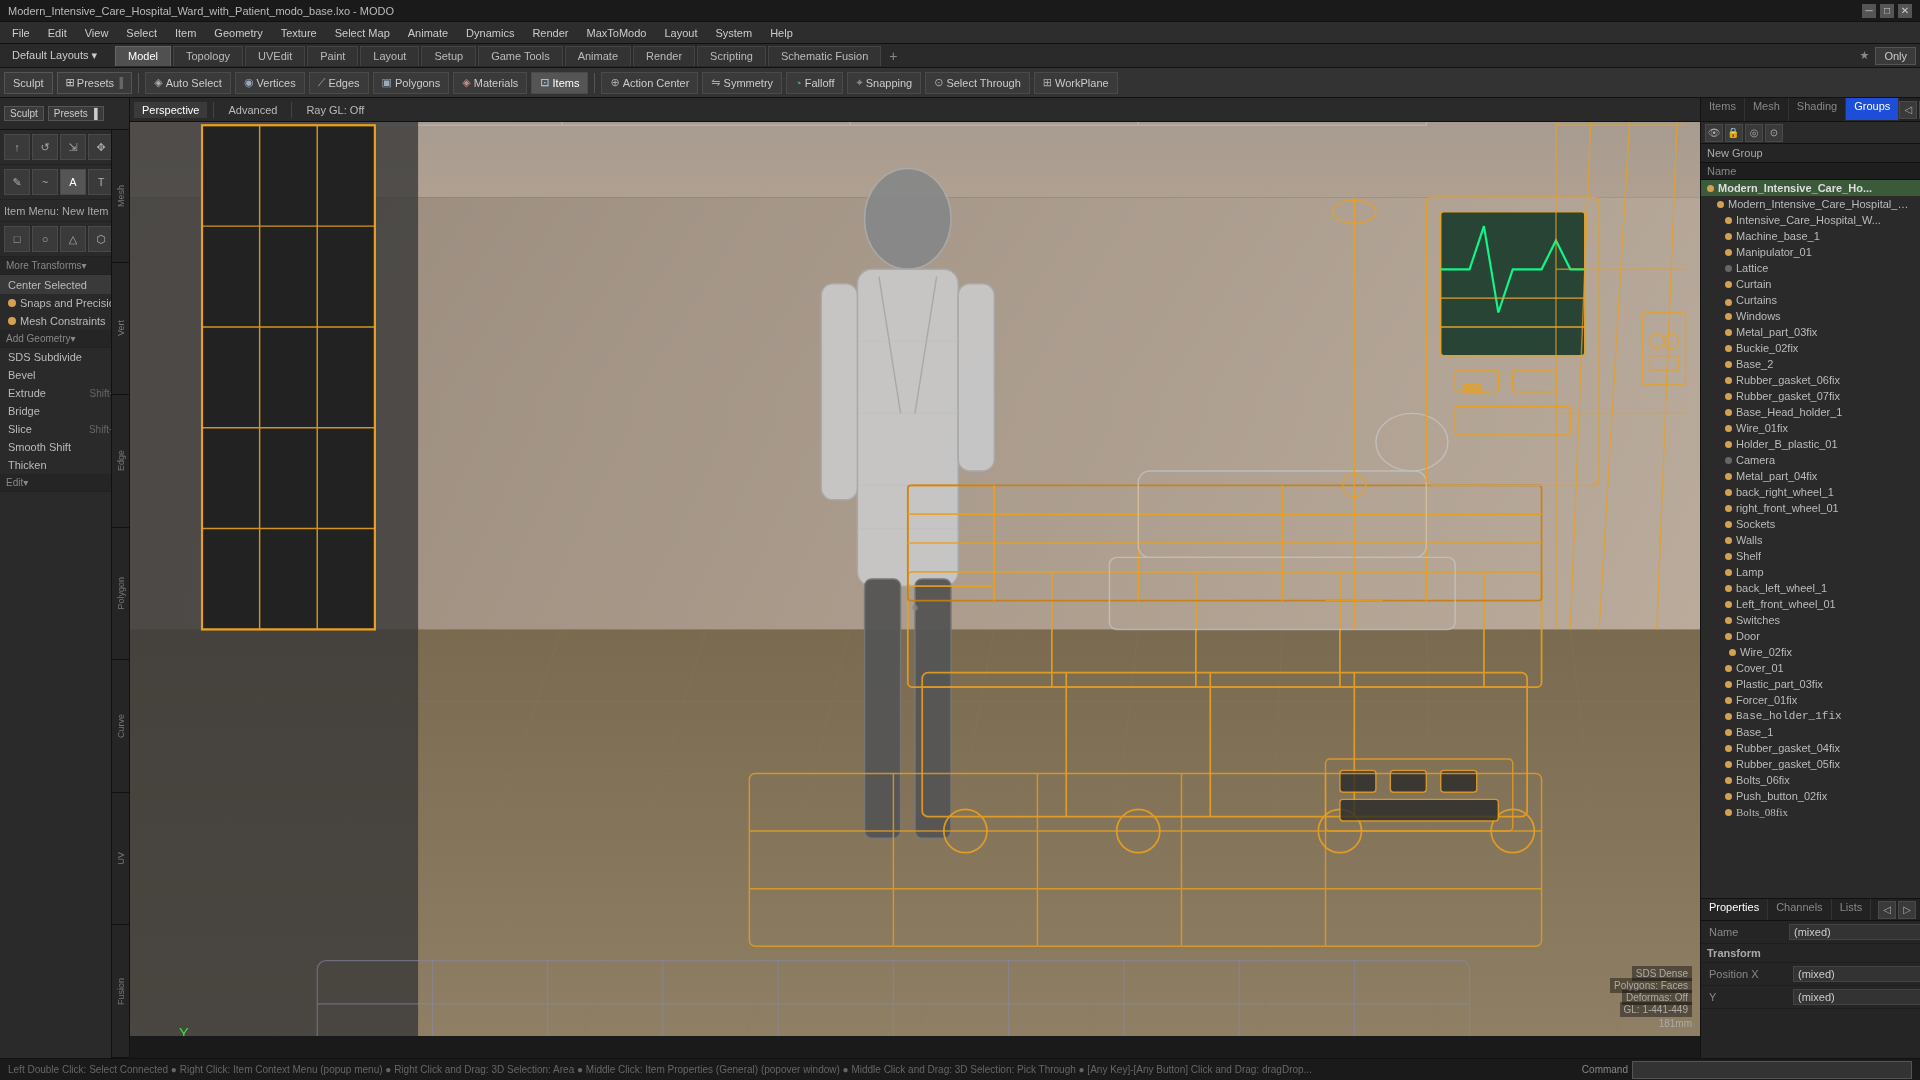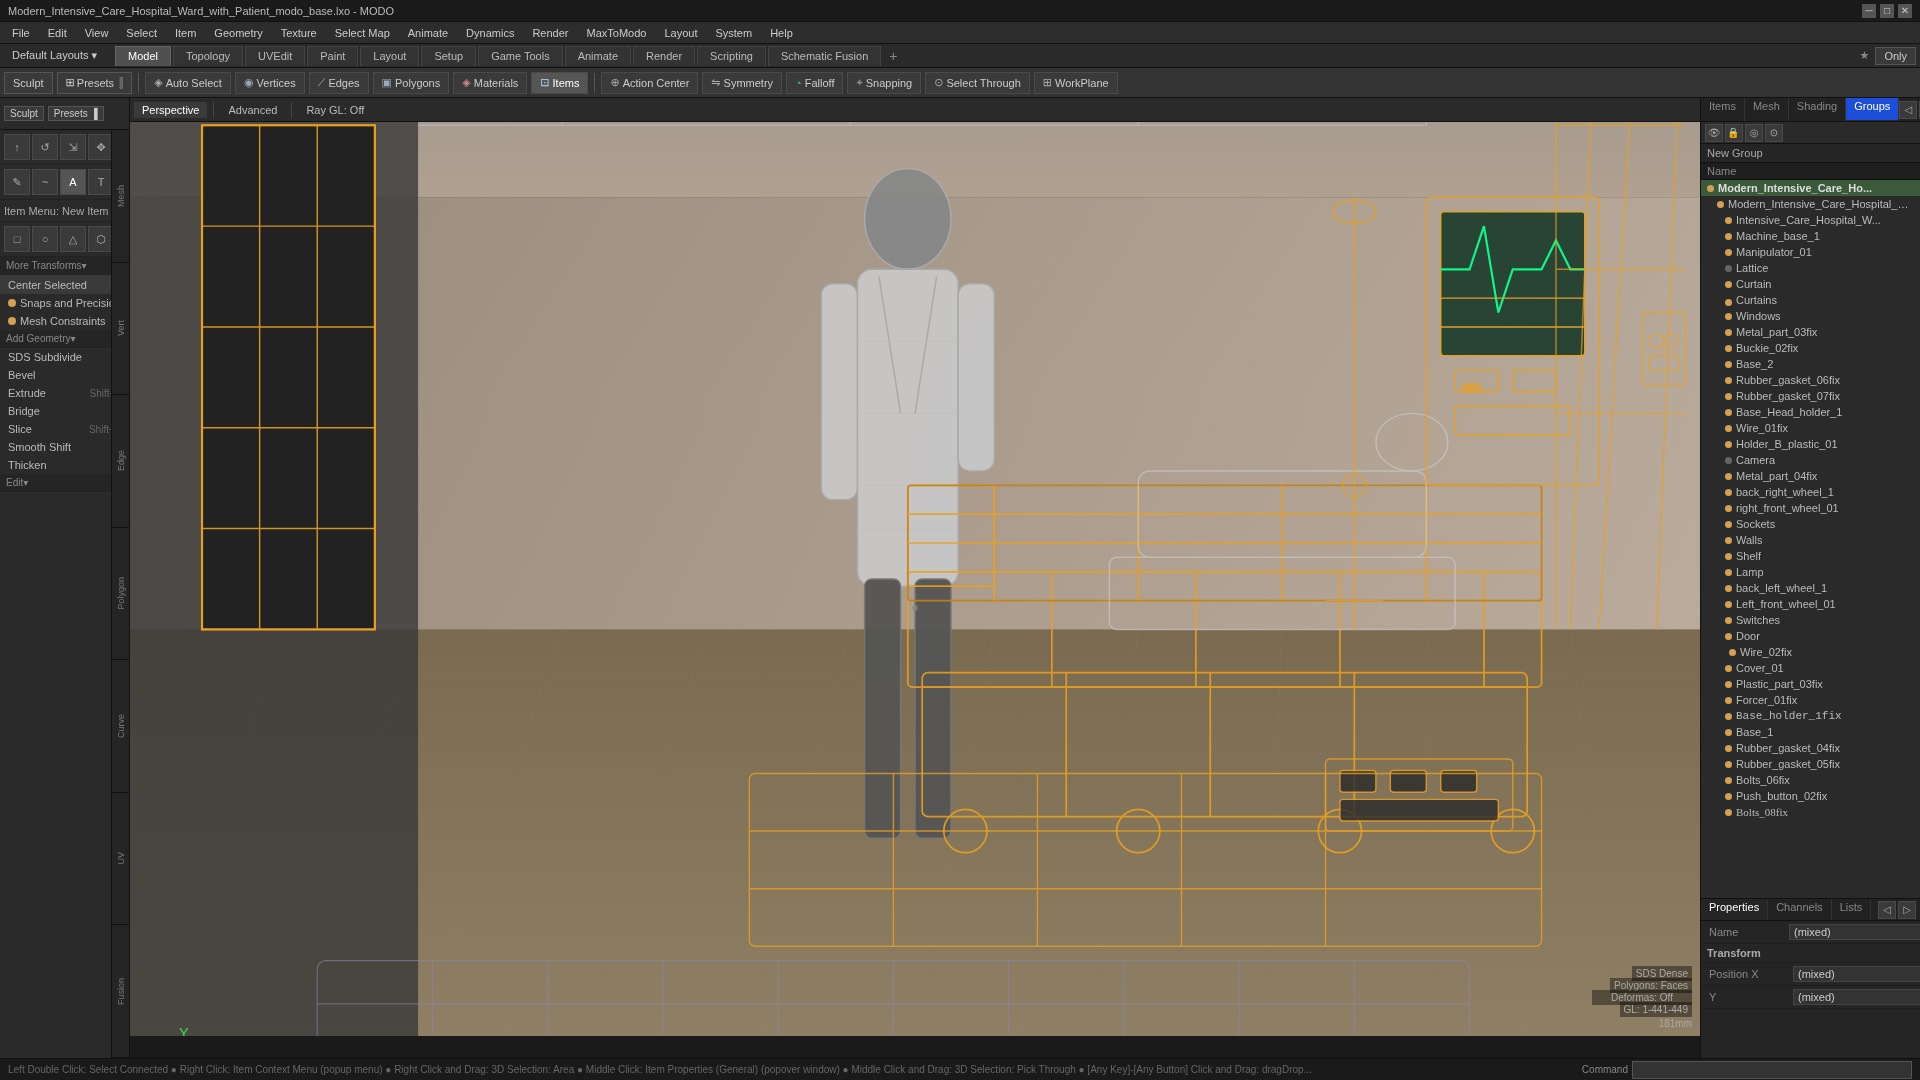--- a/index.html
+++ b/index.html
@@ -949,21 +949,21 @@
             <line x1="0" y1="0" x2="-20" y2="20" stroke="#4040e0" stroke-width="2"></line>
             <polygon points="-20,20 -12,14 -16,22" fill="#4040e0"></polygon>
             <text x="-30" y="30" font-size="10" fill="#4040e0">Z</text>
           </g>
 
           <circle cx="545" cy="485" r="2" fill="#888" opacity="0.7"></circle>
         </svg>
 
         <div style="position:absolute; bottom:55px; right:8px; font-size:10px; color:#aaa; text-align:right; background:rgba(0,0,0,0.4); padding:2px 4px;">SDS Dense</div>
         <div style="position:absolute; bottom:43px; right:8px; font-size:10px; color:#aaa; text-align:right; background:rgba(0,0,0,0.4); padding:2px 4px;">Polygons: Faces</div>
-        <div style="position:absolute; bottom:31px; right:8px; font-size:10px; color:#aaa; text-align:right; background:rgba(0,0,0,0.4); padding:2px 19px;">Deformas: Off</div>
+        <div style="position:absolute; bottom:31px; right:8px; font-size:10px; color:#aaa; text-align:right; background:rgba(0,0,0,0.4); padding:2px 4px;">Deformas: Off</div>
         <div style="position:absolute; bottom:19px; right:8px; font-size:10px; color:#aaa; text-align:right; background:rgba(0,0,0,0.4); padding:2px 4px;">GL: 1-441-449</div>
         <div style="position:absolute; bottom:7px; right:8px; font-size:10px; color:#aaa; text-align:right;">181mm</div>
       </div>
     </div>
   </div>
 
   <div id="right-panel">
     <div id="right-panel-tabs">
       <div class="r-tab">Items</div>
       <div class="r-tab">Mesh</div>

